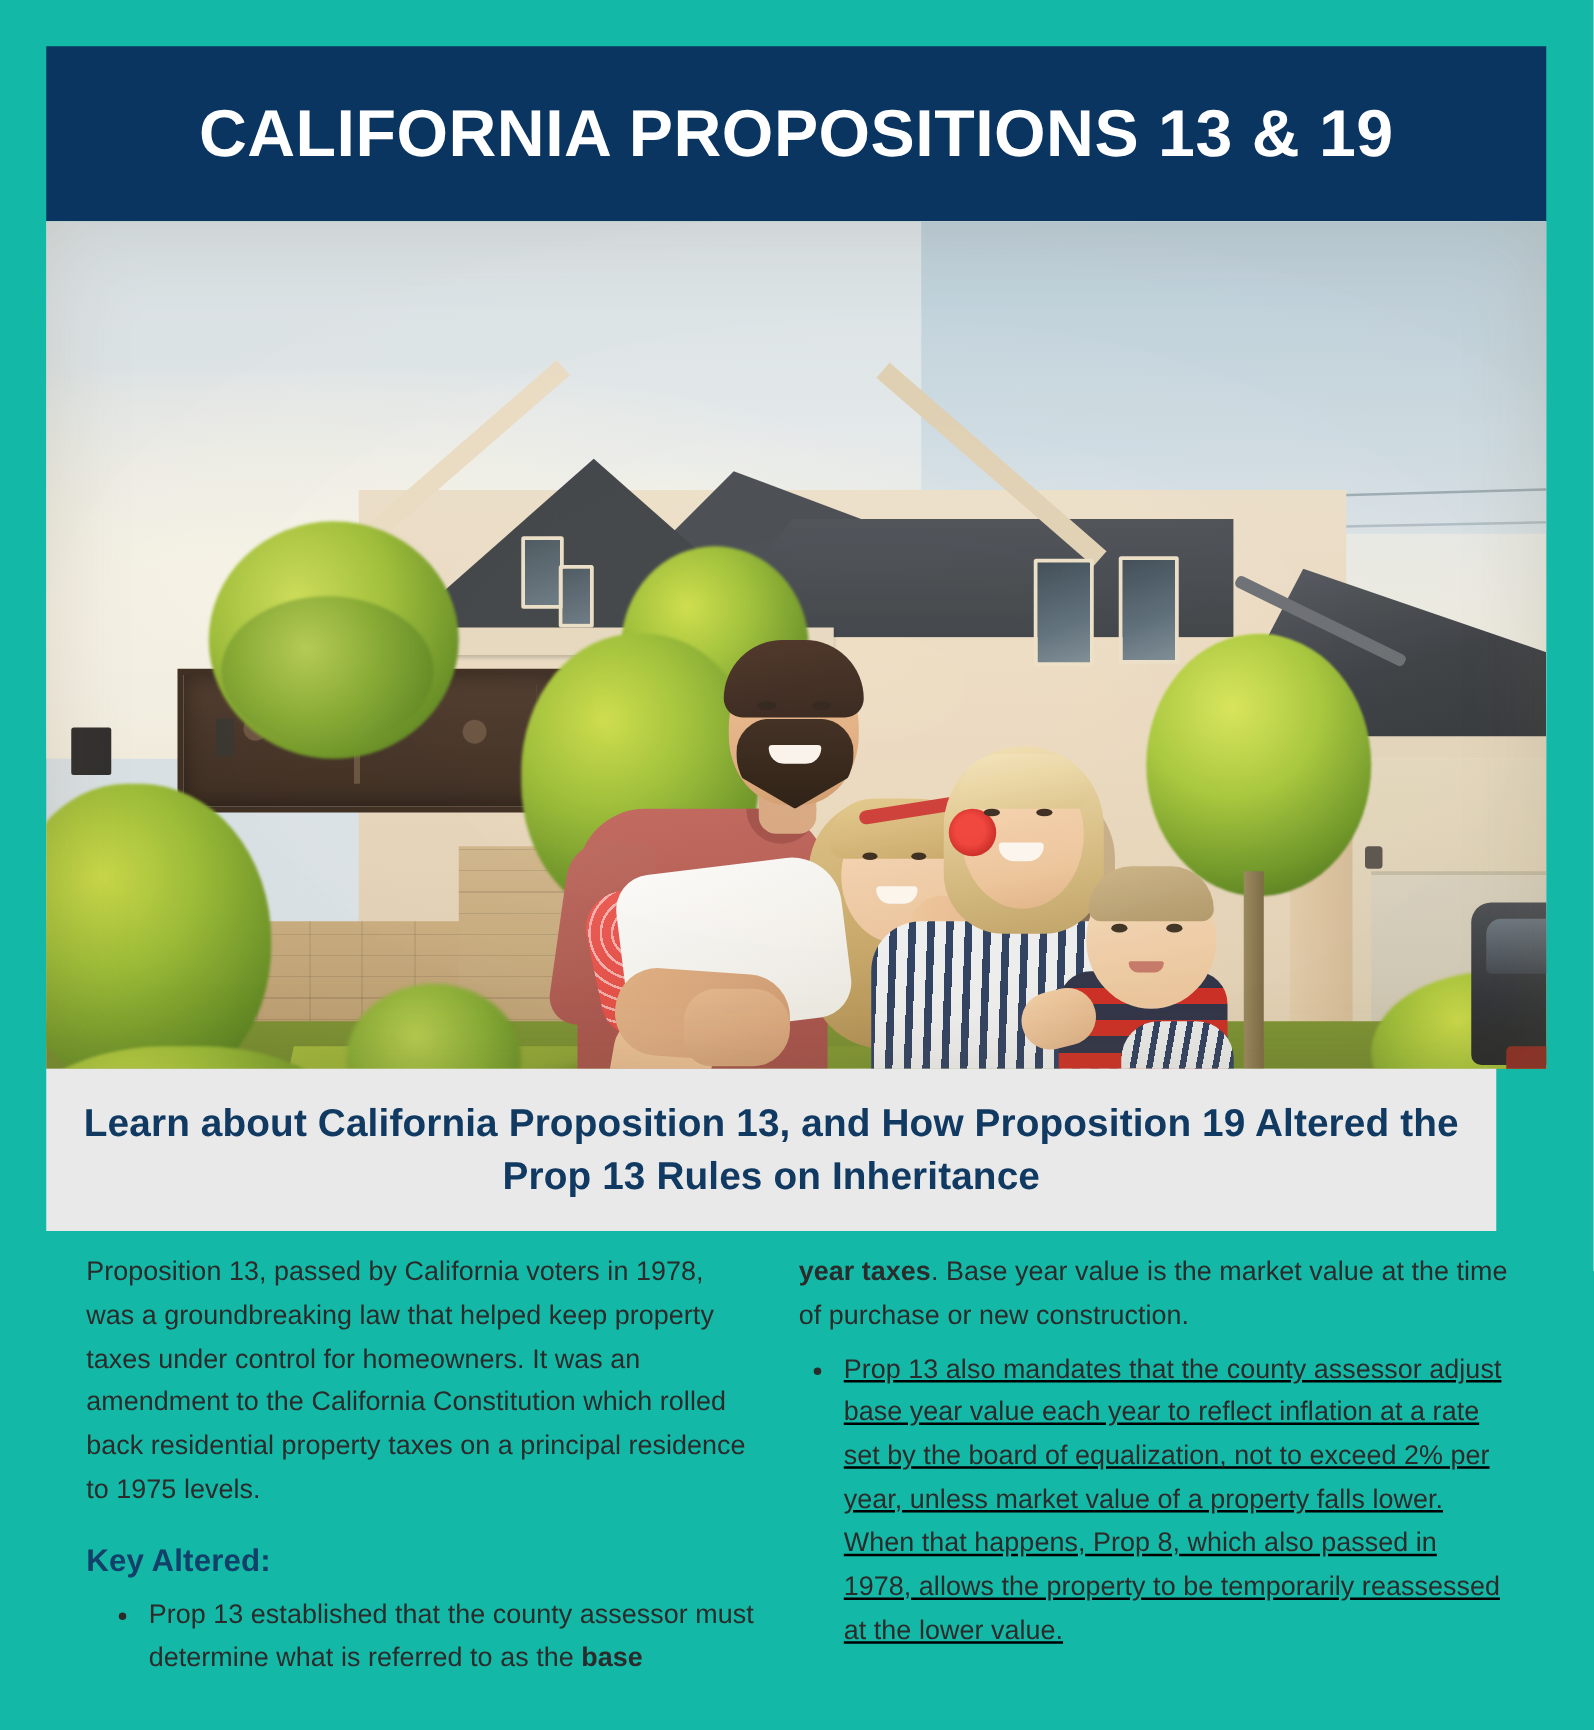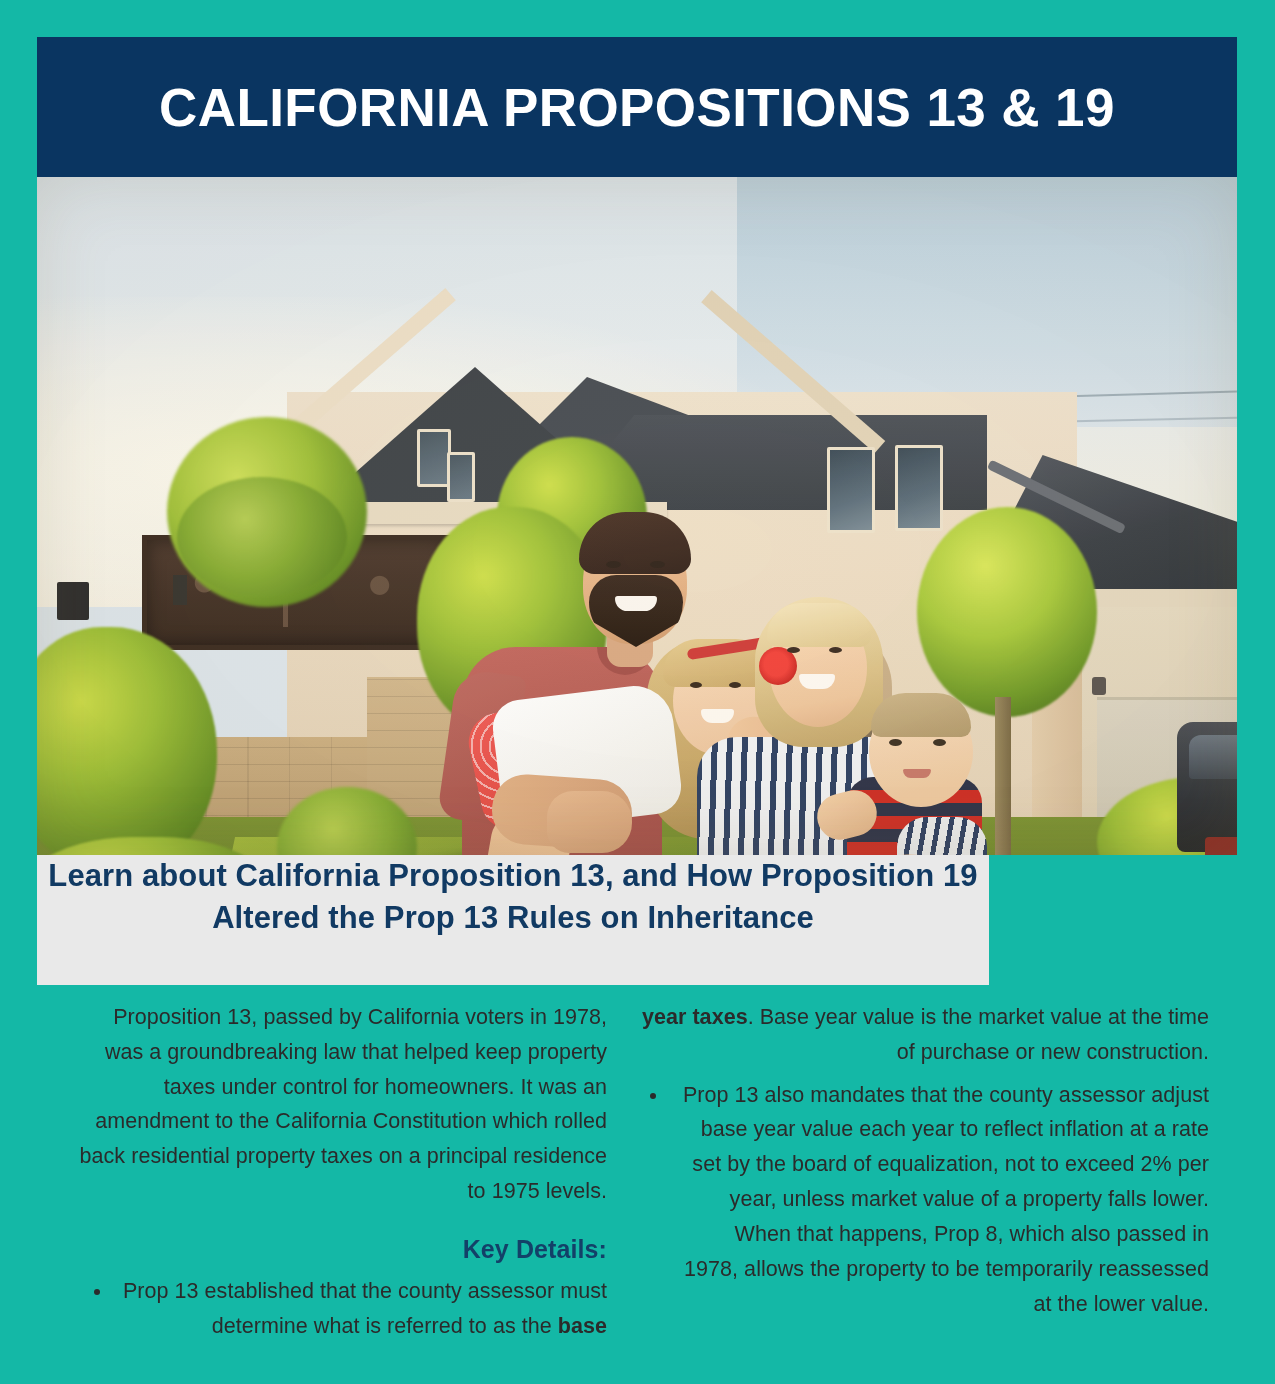--- a/index.html
+++ b/index.html
@@ -491,25 +491,25 @@
     left: 0; top: 0; width: 1200px; height: 678px;
     box-shadow: inset 0 0 70px rgba(130,110,70,0.18);
     pointer-events: none;
   }
 
   
   .subtitle-band {
     position: absolute;
     left: 37px;
     top: 855px;
-    width: 952px;
+    width: 1160px;
     height: 130px;
     background: #e9e9e9;
     display: flex;
-    align-items: flex-start;
+    align-items: center;
     justify-content: center;
     box-sizing: border-box;
   }
   .subtitle-text {
     color: #113a63;
     font-family: "Liberation Sans", sans-serif;
     font-size: 31px;
     font-weight: bold;
     line-height: 1.34;
     text-align: center;
@@ -521,21 +521,20 @@
   
   .body-columns {
     position: absolute;
     left: 37px;
     top: 1000px;
     width: 1200px;
     height: 384px;
     display: flex;
     gap: 32px;
     box-sizing: border-box;
-    text-align: right;
   }
   .col {
     width: 570px;
     box-sizing: border-box;
   }
   .col-left { padding-left: 32px; }
   .col-right { padding-left: 0px; width: 570px; }
 
   .body-p {
     margin: 0 0 8px 0;
@@ -553,20 +552,21 @@
     font-weight: bold;
     letter-spacing: 0.1px;
   }
   ul.bullets {
     margin: 0;
     padding-left: 44px;
     list-style: disc;
   }
   ul.bullets.right-list {
     padding-left: 30px;
+    text-decoration: underline;
   }
   ul.bullets li {
     color: #2b2b2b;
     font-family: "Liberation Sans", sans-serif;
     font-size: 21.5px;
     line-height: 1.62;
     margin: 0 0 14px 0;
     padding-left: 6px;
     letter-spacing: 0.05px;
   }
@@ -700,21 +700,21 @@
 
   <div class="subtitle-band">
     <h2 class="subtitle-text">Learn about California Proposition 13, and How Proposition 19 Altered the Prop 13 Rules on Inheritance</h2>
   </div>
 
   <div class="body-columns">
 
     <div class="col col-left">
       <p class="body-p">Proposition 13, passed by California voters in 1978, was a groundbreaking law that helped keep property taxes under control for homeowners. It was an amendment to the California Constitution which rolled back residential property taxes on a principal residence to 1975 levels.</p>
 
-      <div class="key-heading">Key Details:</div>
+      <div class="key-heading">Key Altered:</div>
 
       <ul class="bullets">
         <li><span>Prop 13 established that the county assessor must determine what is referred to as the </span><span class="bold">base</span></li>
       </ul>
     </div>
 
     <div class="col col-right">
       <p class="body-p contd"><span class="bold">year taxes</span><span>. Base year value is the market value at the time of purchase or new construction.</span></p>
 
       <ul class="bullets right-list">

